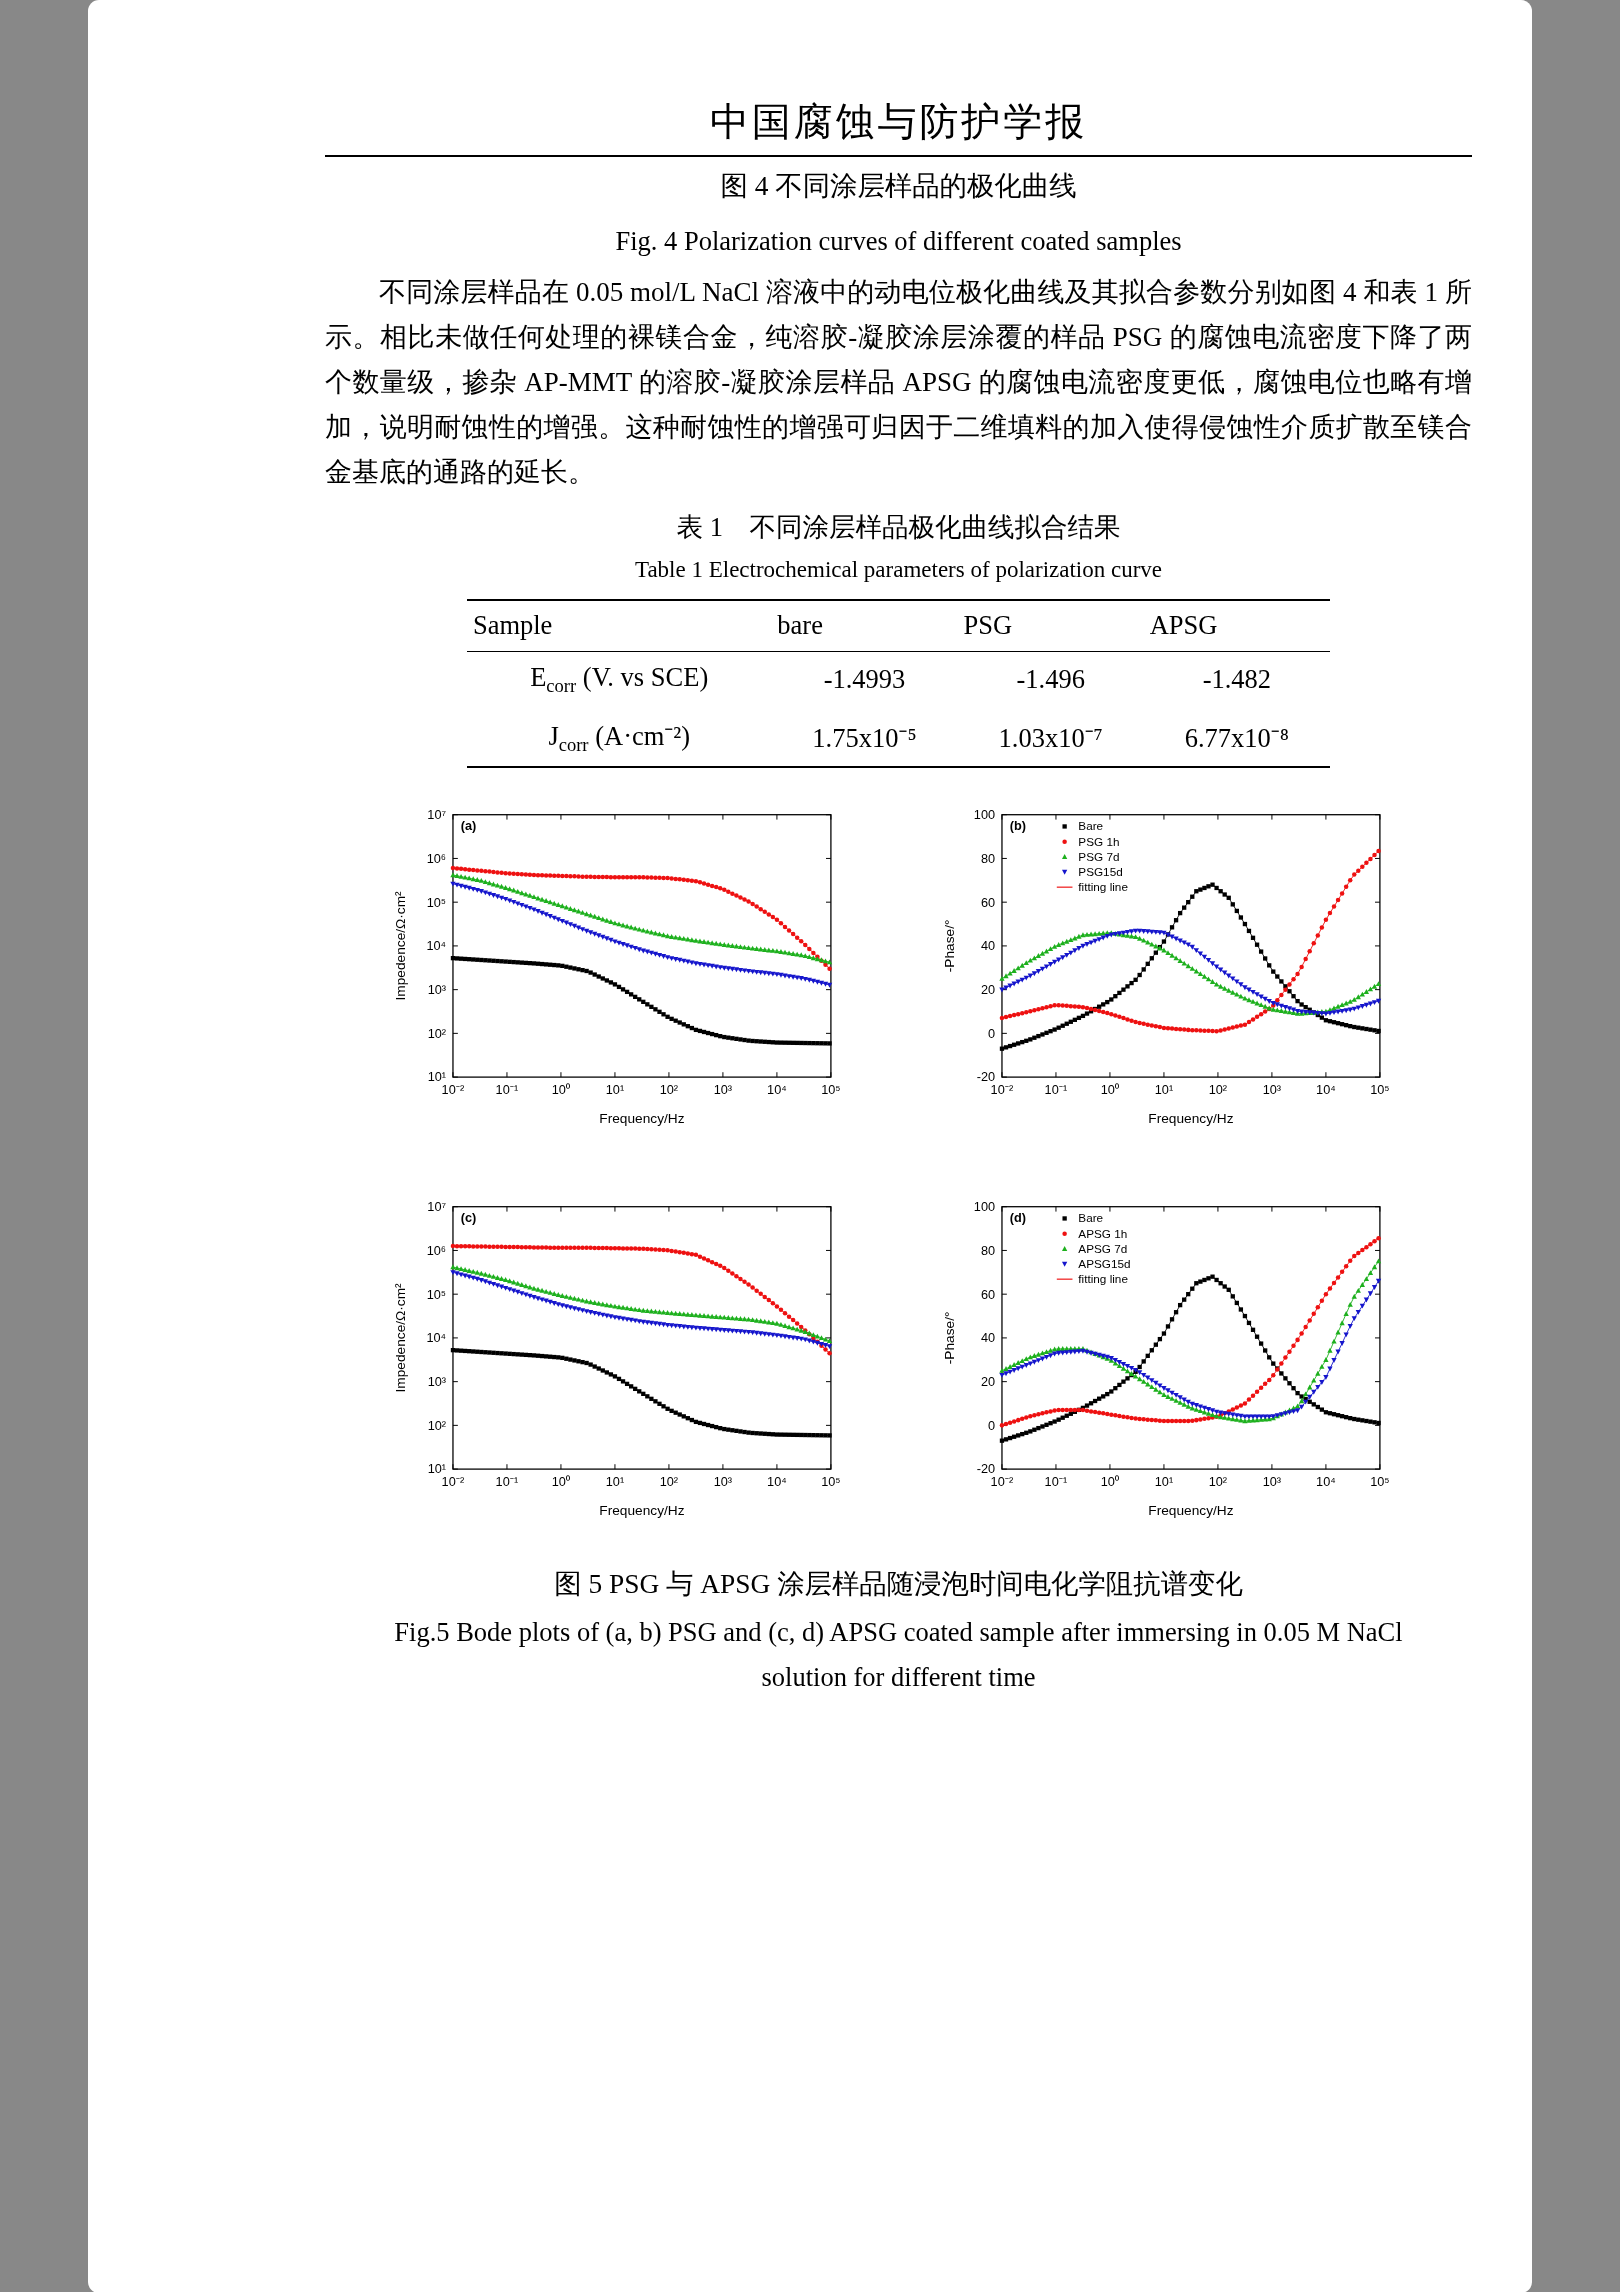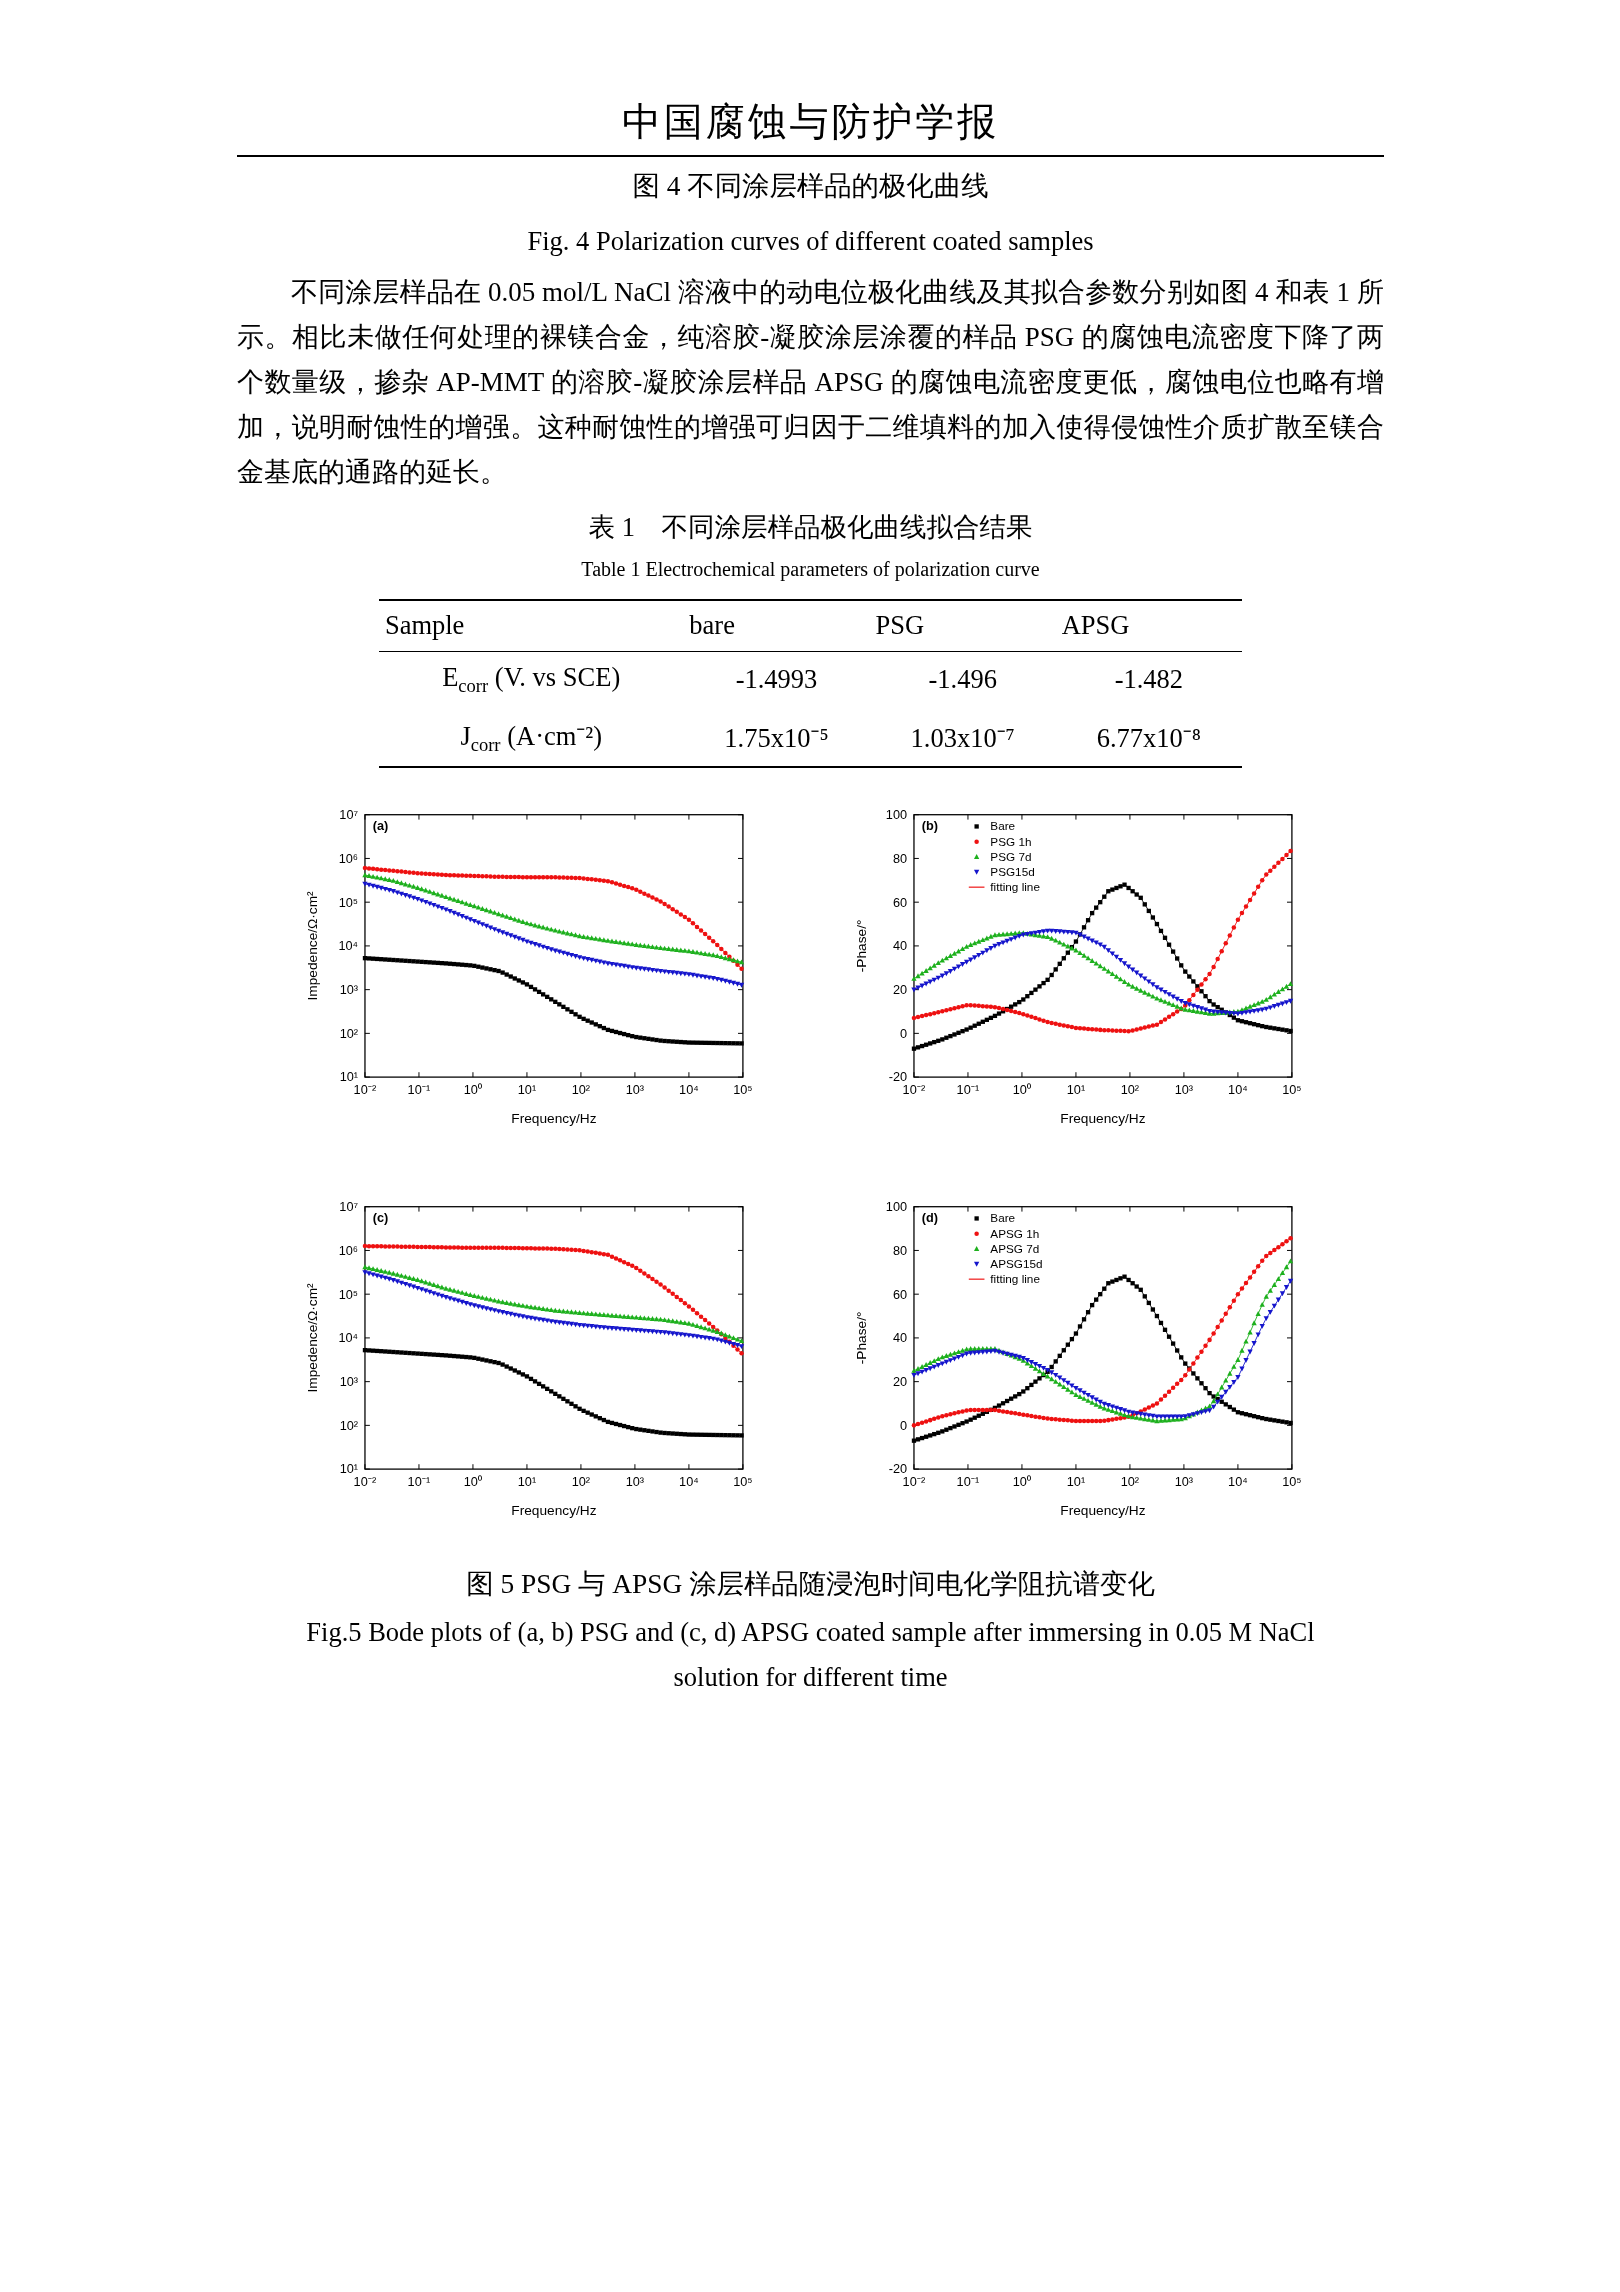--- a/index.html
+++ b/index.html
@@ -1,27 +1,27 @@
 <!DOCTYPE html>
 <html><head>
 <meta charset="utf-8">
 <style>
   html,body{margin:0;padding:0;background:#888;}
-  .page{position:relative;width:1620px;height:2293px;background:#ffffff;margin:0 auto;
-        font-family:"Liberation Serif", serif;color:#000;overflow:hidden;}
+  .page{position:relative;width:1444px;height:2293px;background:#ffffff;margin:0 auto;
+        font-family:"Liberation Serif", serif;color:#000;overflow:hidden;border-radius:11px;}
   .content{position:absolute;left:237px;top:0;width:1147px;}
   .center{text-align:center;}
   .jzh{font-size:39px;line-height:47px;padding-top:98px;letter-spacing:2.9px;}
   .jen{font-size:26.5px;line-height:33px;margin-top:2px;}
   .rule{border:0;border-top:2.5px solid #000;margin:9.8px 0 0 0;}
   .cap-zh{font-size:27.4px;line-height:39px;margin-top:9.8px;}
   .cap-en{font-size:26.5px;line-height:35px;margin-top:18px;}
   .para{font-size:27px;line-height:45px;text-align:justify;text-indent:2em;margin:11.8px 0 0 0;font-family:Liberation Serif, serif;}
   .tbl-cap-zh{font-size:26.5px;line-height:37px;margin-top:13.7px;}
-  .tbl-cap-en{font-size:20px;line-height:35px;margin-top:5.9px;}
+  .tbl-cap-en{font-size:23px;line-height:35px;margin-top:5.9px;}
   table.t1{margin:11.8px auto 0 auto;border-collapse:collapse;width:863px;font-size:26.5px;
            border-top:2.5px solid #000;border-bottom:2.5px solid #000;}
   .t1 th{font-weight:normal;text-align:left;padding:8.8px 5.9px 10.8px 5.9px;border-bottom:1.5px solid #000;}
   .t1 td{text-align:center;padding:9.8px 5.9px;}
   .red{color:#000000;}
   sub{font-size:70%;}
   .charts{margin:33px 0 0 65px;display:grid;grid-template-columns:461px 461px;column-gap:88px;row-gap:59px;}
   .panel{width:461px;height:333px;}
   svg text{font-family:"Liberation Sans", sans-serif;}
   .fig5-zh{font-size:27.4px;line-height:39px;margin-top:39px;}

